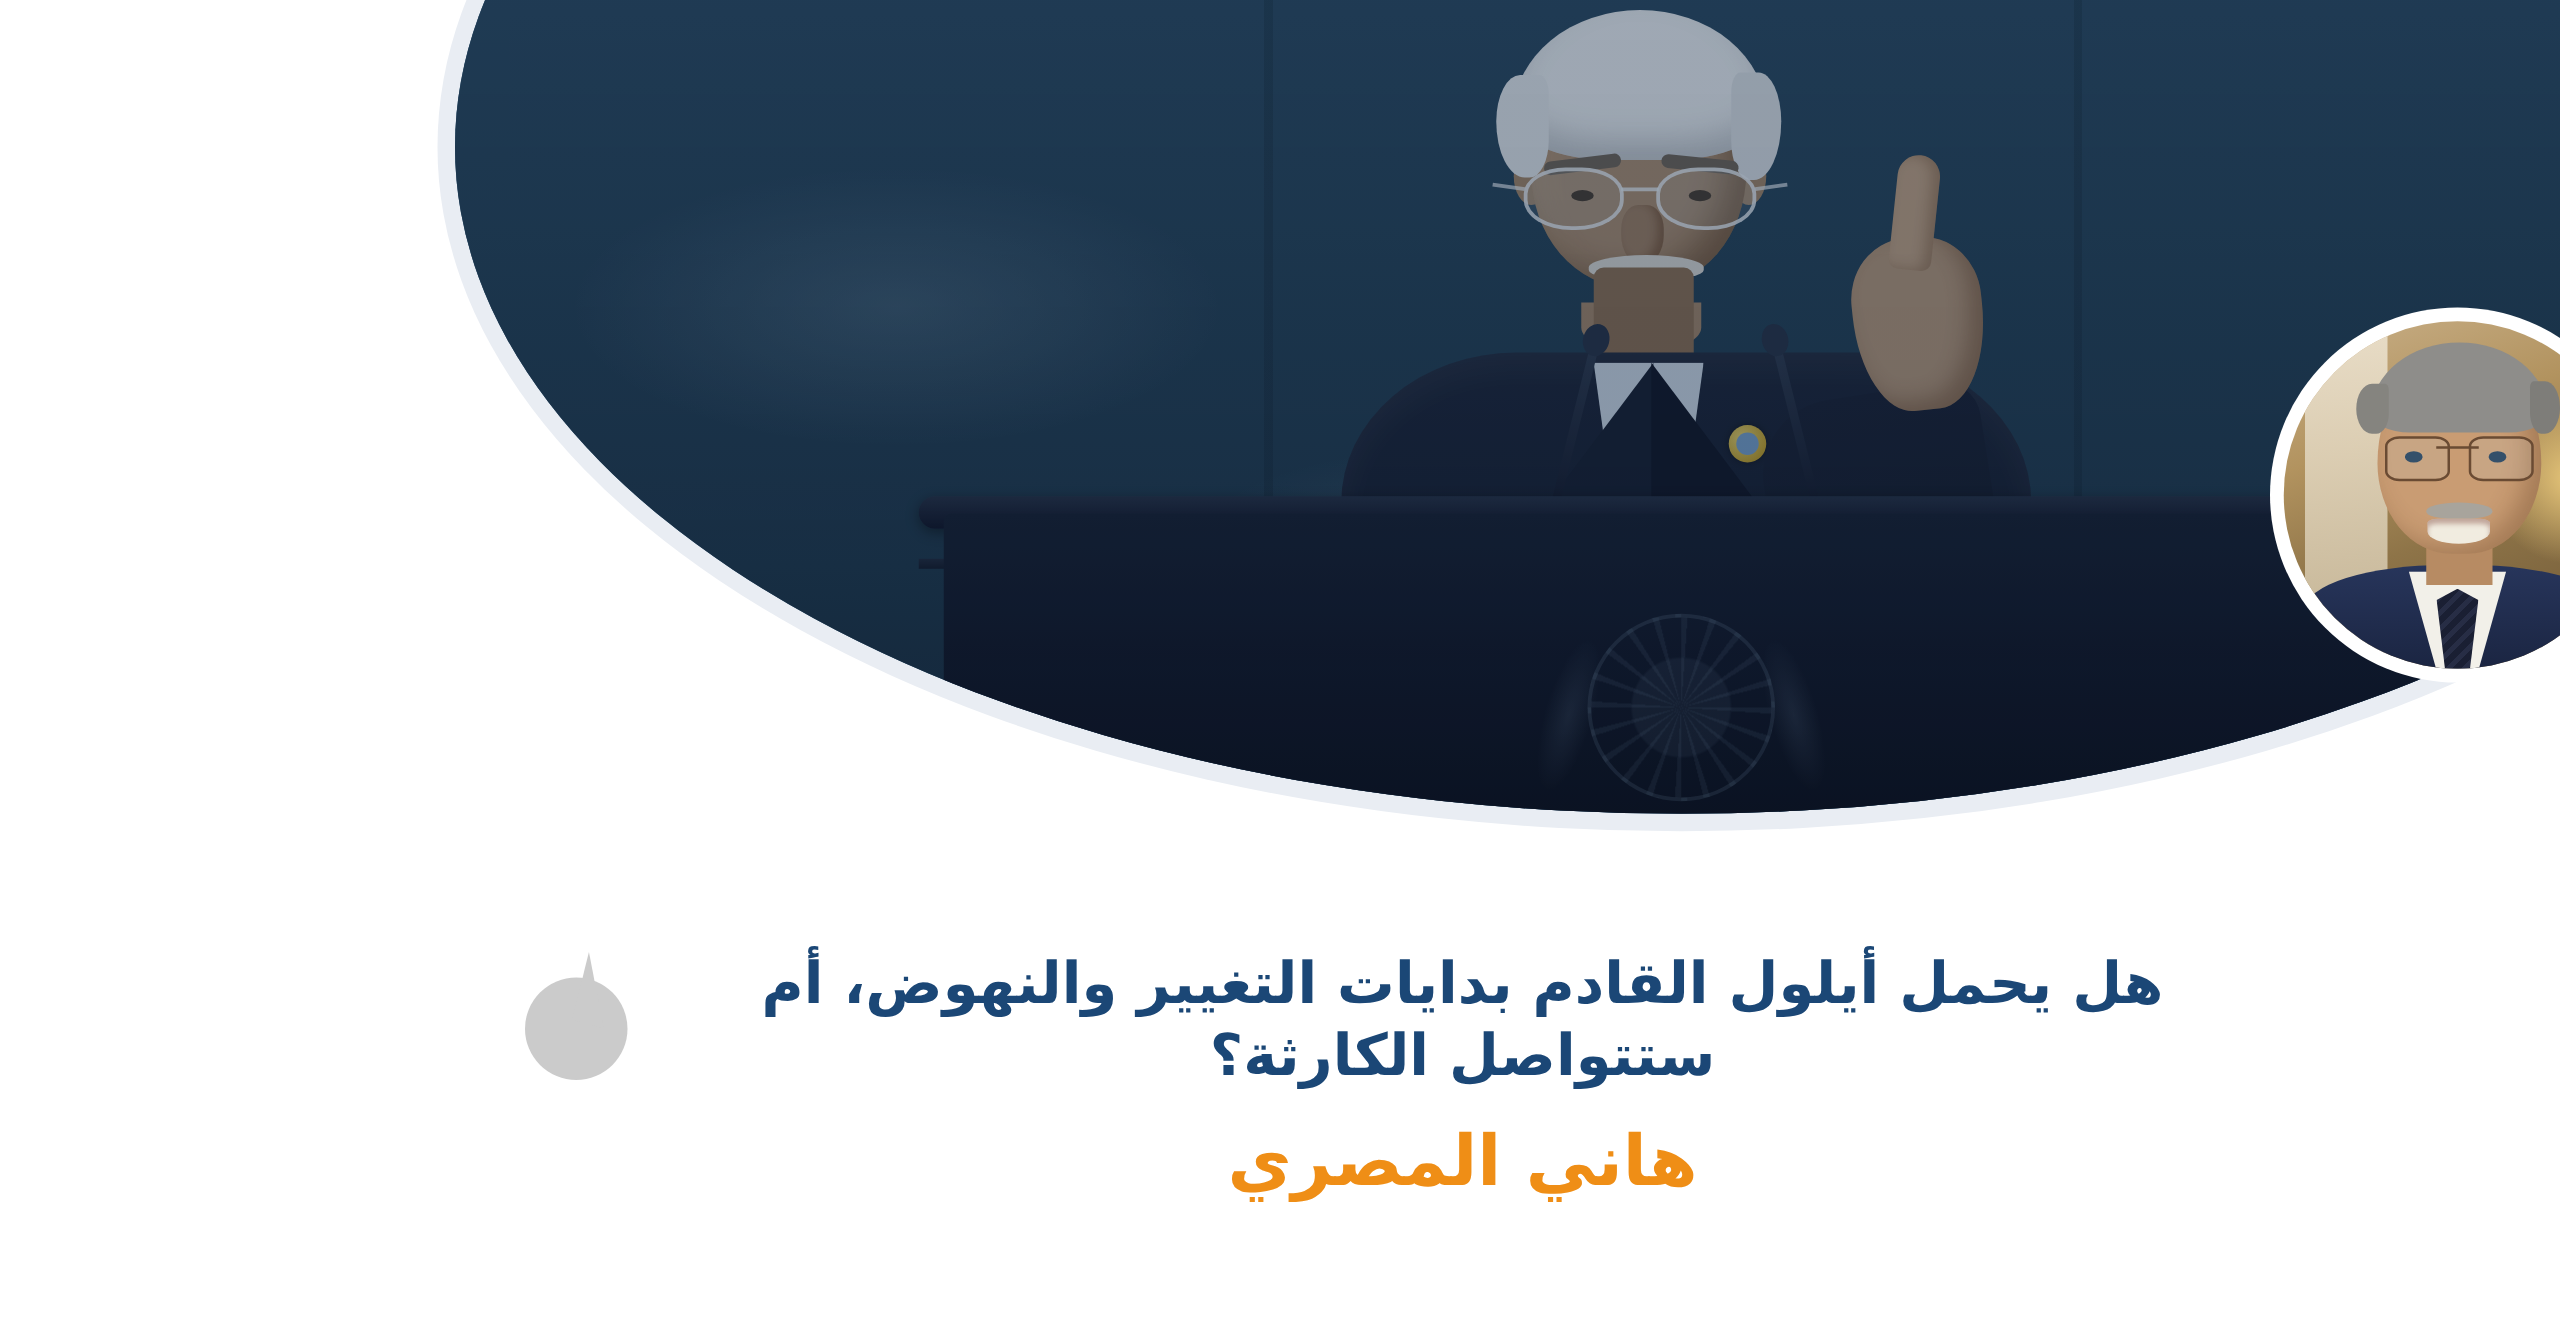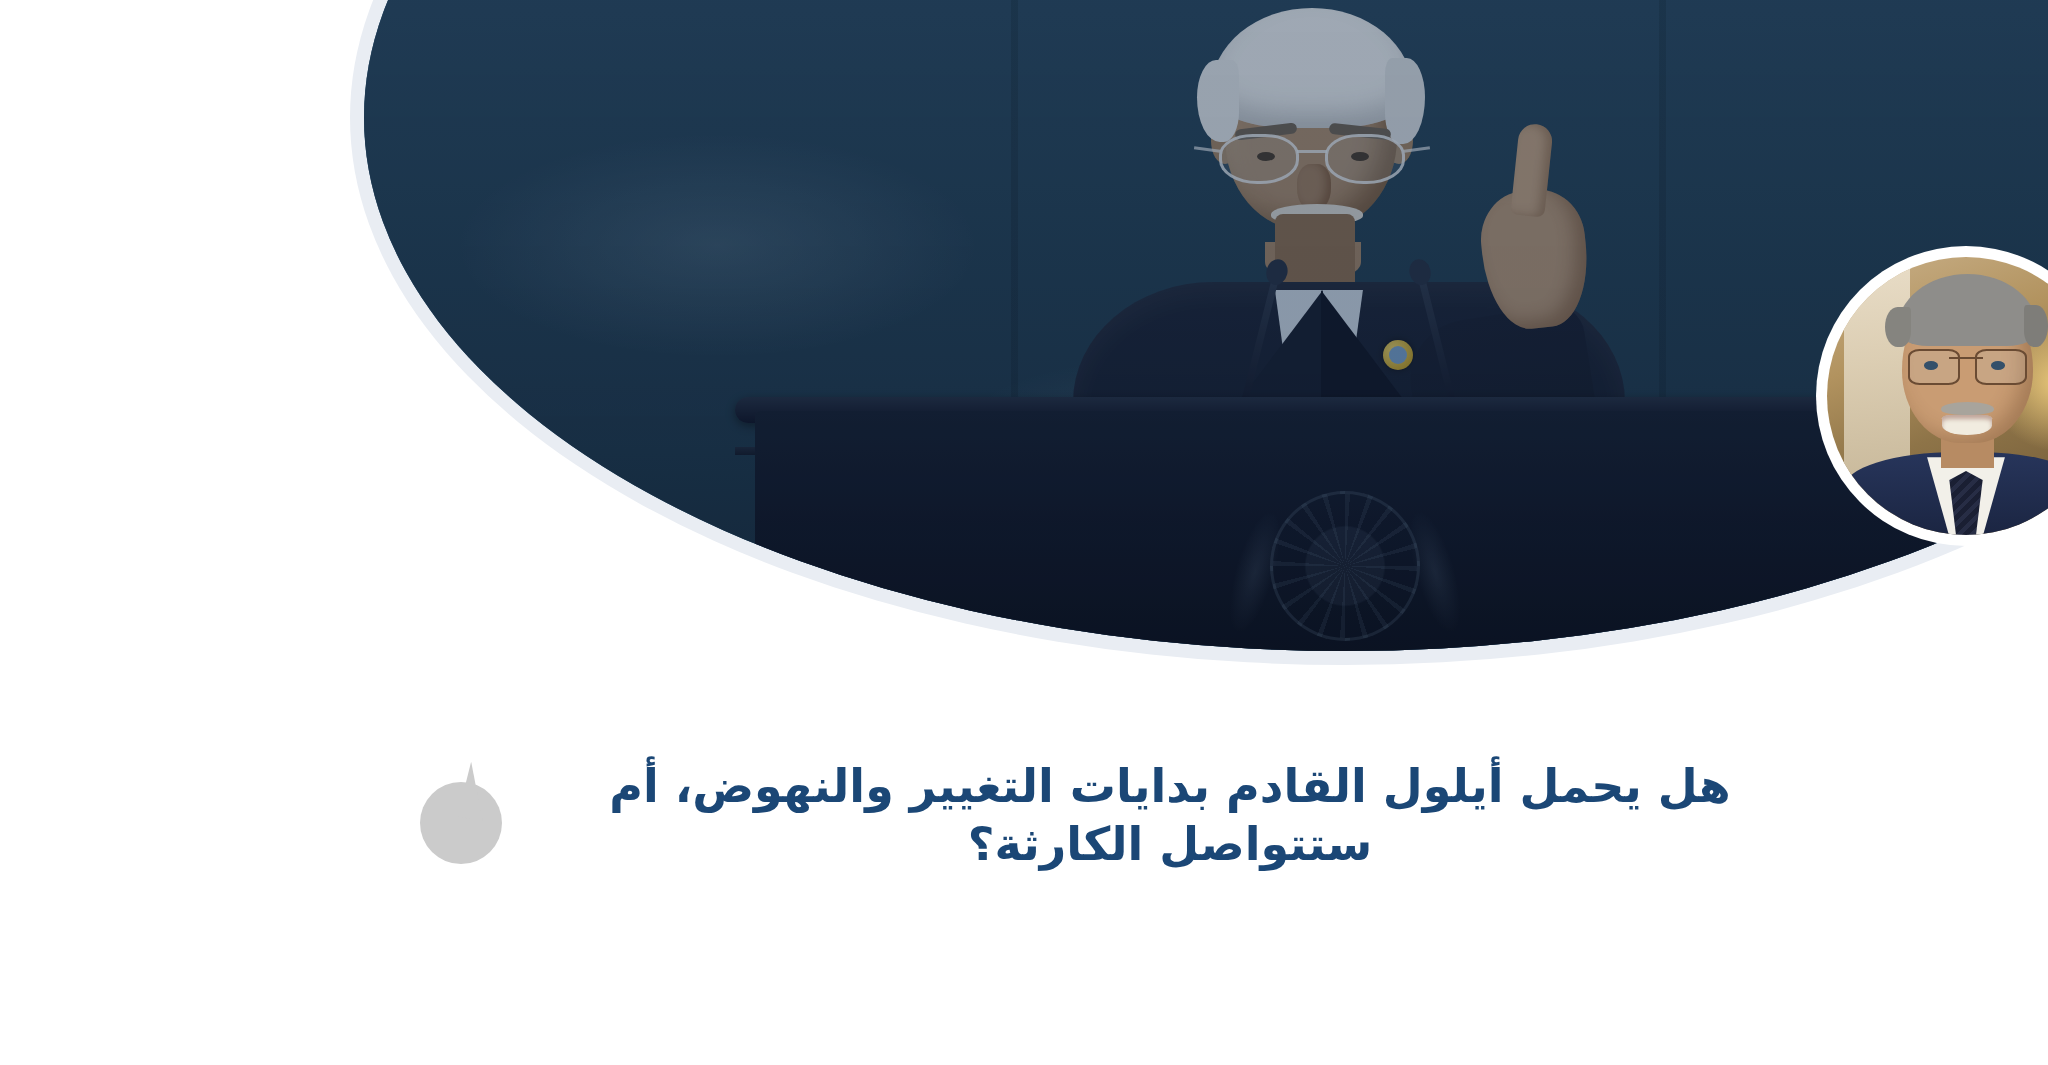--- a/index.html
+++ b/index.html
@@ -362,14 +362,15 @@
   <div class="quote quote-open">
     <div class="ball"></div>
     <div class="tail"></div>
   </div>
   <div class="quote quote-close">
     <div class="ball"></div>
     <div class="tail"></div>
   </div>
 
   <div class="headline">هل يحمل أيلول القادم بدايات التغيير والنهوض، أم ستتواصل الكارثة؟</div>
+  <div class="byline">هاني المصري</div>
 
 </div>
 
 </body></html>

